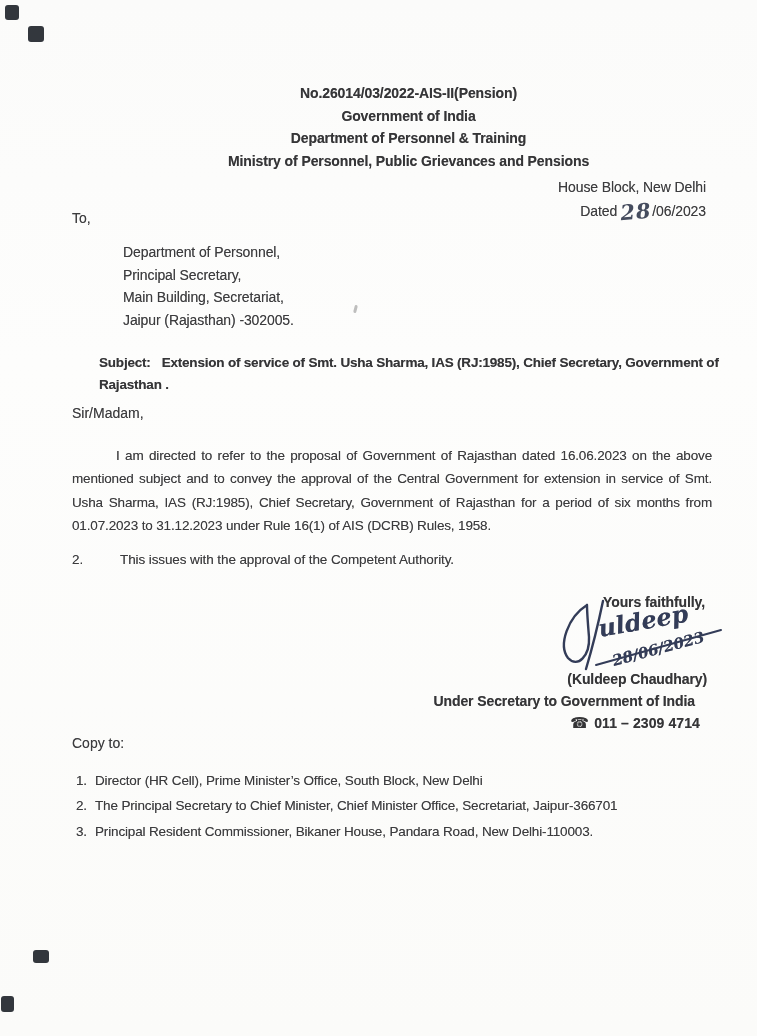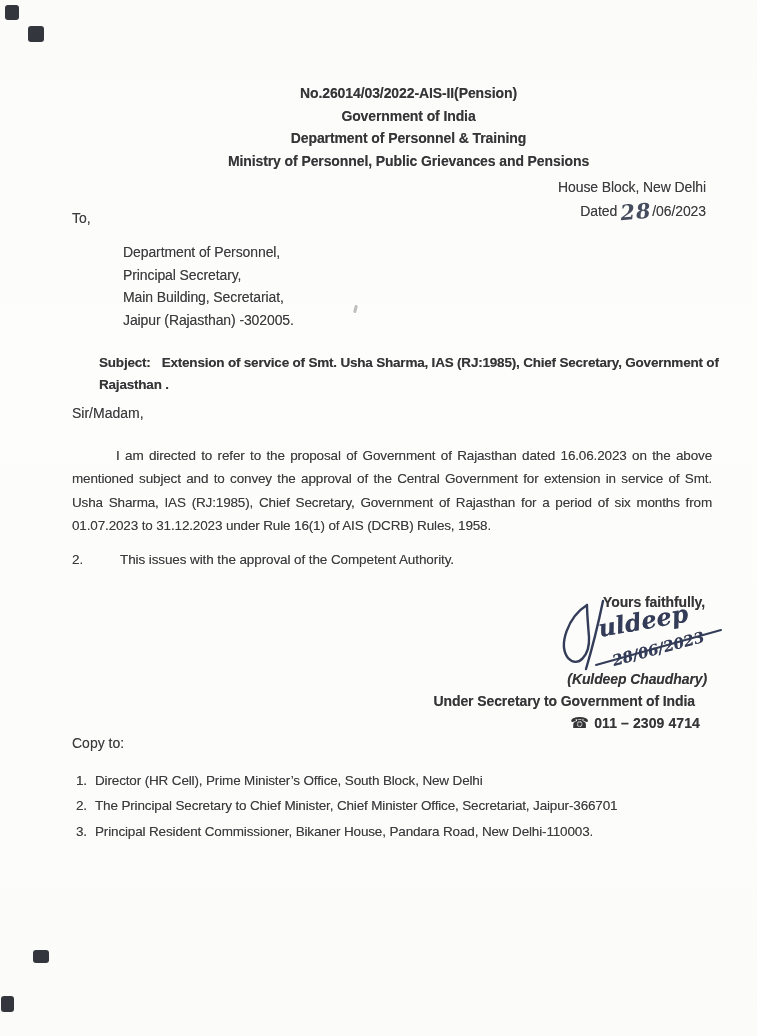--- a/index.html
+++ b/index.html
@@ -68,21 +68,21 @@
   }
   .signature{position:absolute;left:556px;top:597px;width:195px;height:78px;}
   .signature path{fill:none;stroke:#333c58;stroke-width:2.4;stroke-linecap:round;}
   .signature .thin{stroke-width:2;}
   .signature text{
     fill:#333c58;font-family:"DejaVu Serif","Liberation Serif",serif;
     font-style:italic;font-weight:bold;
   }
   .sig-name-line{
     position:absolute;right:50px;top:671px;
-    font-weight:bold;font-size:14px;color:#353537;letter-spacing:-.1px;font-style:italic;
+    font-weight:bold;font-size:14px;color:#353537;letter-spacing:-.1px;
   }
   .sig-desig{
     position:absolute;right:62px;top:693px;
     font-weight:bold;font-size:14px;color:#353537;letter-spacing:-.1px;
   }
   .phone-line{
     position:absolute;right:57px;top:714px;
     font-weight:bold;font-size:14px;color:#353537;letter-spacing:.1px;
   }
   .phone-line .phone-icon{font-weight:normal;margin-right:5px;font-size:15px;}

